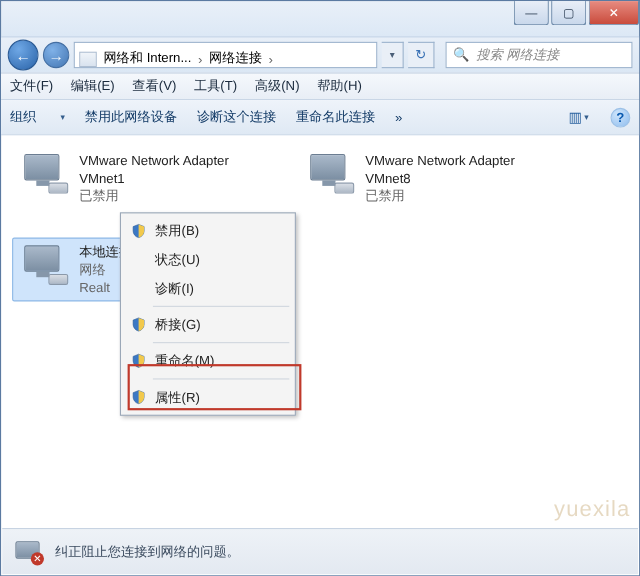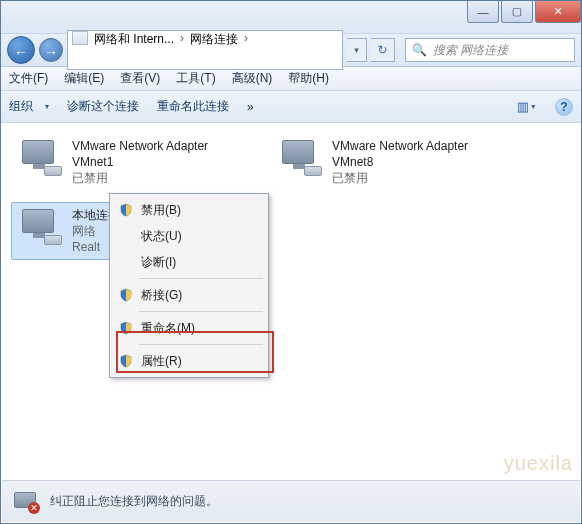--- a/index.html
+++ b/index.html
@@ -9,42 +9,42 @@
   .window { width: 582px; height: 524px; border: 1px solid #5b7aa1; background: linear-gradient(#e9f0f8, #d9e6f5 40px, #fff 40px); position: relative; }
   .titlebar { height: 32px; display: flex; align-items: stretch; justify-content: flex-end; padding: 0; }
   .win-btns { display: flex; }
   .win-btn { width: 32px; height: 22px; margin-left: 2px; border: 1px solid #6b88a8; border-top: none; background: linear-gradient(#e8eef7, #c9d8ec); display: flex; align-items: center; justify-content: center; font-size: 11px; color: #2b3c52; border-radius: 0 0 3px 3px; }
   .win-btn.close { background: linear-gradient(#e78b80, #c94b3c); color: #fff; width: 46px; }
 
   
   .navrow { height: 34px; display: flex; align-items: center; padding: 0 6px; gap: 4px; background: linear-gradient(#e8eff8, #dbe7f4); border-top: 1px solid #c7d6e9; border-bottom: 1px solid #b8c9dd; }
   .nav-back, .nav-fwd { width: 28px; height: 28px; border-radius: 50%; background: radial-gradient(circle at 35% 30%, #6fa8e6, #2a63a8); display:flex; align-items:center; justify-content:center; color:#fff; font-size:14px; border:1px solid #2a5a94; }
   .nav-fwd { width:24px; height:24px; opacity:.85; }
-  .addr { flex: 1; height: 40px; background:#fff; border:1px solid #9bb2cc; display:flex; align-items:flex-start; padding:0 4px; font-size:12px; gap:6px; }
+  .addr { flex: 1; height: 24px; background:#fff; border:1px solid #9bb2cc; display:flex; align-items:flex-end; padding:0 4px; font-size:12px; gap:6px; }
   .addr .crumb-sep { color:#666; }
   .addr .folder-icon { width:16px; height:14px; display:inline-block; background:linear-gradient(#f0f4f9,#d9e3ef); border:1px solid #aebed2; }
   .addr-drop { width:20px; height:24px; border:1px solid #9bb2cc; border-left:none; background:#e9eff7; display:flex; align-items:center; justify-content:center; font-size:9px; color:#4b5f78; }
   .addr-refresh { width:24px; height:24px; border:1px solid #9bb2cc; border-left:none; background:#e9eff7; display:flex; align-items:center; justify-content:center; font-size:12px; color:#3a72b5; }
   .search { width: 170px; height:24px; border:1px solid #9bb2cc; background:#fff; display:flex; align-items:center; padding:0 6px; color:#888; font-size:12px; font-style:italic; gap:6px; margin-left:6px; }
   .search .mag { font-style:normal; color:#4a74a8; }
 
   
   .menubar { height:24px; background:linear-gradient(#f5f8fc,#e8eef6); border-bottom:1px solid #c9d6e6; display:flex; align-items:center; padding:0 8px; font-size:12px; gap:16px; color:#1a2a3d; }
   .menubar span { cursor:default; }
 
   
   .toolbar { height:32px; background:linear-gradient(#eef3fa,#dfe9f4); border-bottom:1px solid #c9d6e6; display:flex; align-items:center; padding:0 8px; font-size:12px; color:#123a66; gap:18px; }
-  .toolbar .tb { display:flex; align-items:center; gap:10px; }
+  .toolbar .tb { display:flex; align-items:center; gap:20px; }
   .toolbar .drop { font-size:8px; color:#355e8d; margin-left:2px; }
   .toolbar .spacer { flex:1; }
   .tb-iconbtn { width:22px; height:20px; border:1px solid transparent; display:flex; align-items:center; justify-content:center; color:#2b63a0; font-size:13px; }
   .tb-help { color:#0a5ab0; font-weight:bold; border:1px solid #9cc0e6; border-radius:50%; width:18px; height:18px; display:flex; align-items:center; justify-content:center; background:radial-gradient(circle at 35% 30%,#cfe5fb,#8fbdee); font-size:12px; }
 
   
-  .content { position:relative; padding:10px; display:flex; flex-wrap:wrap; gap:10px 20px; align-content:flex-start; height:355px; overflow:hidden; }
+  .content { position:relative; padding:10px; display:flex; flex-wrap:wrap; gap:24px 20px; align-content:flex-start; height:355px; overflow:hidden; }
   .conn-item { width:240px; display:flex; gap:8px; padding:4px; border:1px solid transparent; border-radius:2px; }
   .conn-item.selected { background:#cfe4fb; border:1px solid #8bb7e6; }
   .conn-icon { width:48px; height:40px; flex-shrink:0; position:relative; }
   .conn-icon .mon { width:32px; height:24px; background:linear-gradient(#aab9ca,#7c8fa3); border:1px solid #6b7d91; border-radius:2px; position:absolute; top:2px; left:6px; }
   .conn-icon .mon::after { content:""; position:absolute; bottom:-6px; left:10px; width:12px; height:5px; background:#8697aa; }
   .conn-icon .cable { position:absolute; right:2px; bottom:2px; width:18px; height:10px; background:linear-gradient(#d9dee5,#aeb9c7); border:1px solid #8a98a9; border-radius:2px; }
   .conn-text { font-size:12px; line-height:1.35; color:#222; }
   .conn-text .sub { color:#666; }
 
   
@@ -102,20 +102,21 @@
     <span>工具(T)</span>
     <span>高级(N)</span>
     <span>帮助(H)</span>
   </div>
 
   <div class="toolbar">
     <div class="tb">
       <span>组织</span>
       <span class="drop">▾</span>
     </div>
+    <div class="tb">禁用此网络设备</div>
     <div class="tb">诊断这个连接</div>
     <div class="tb">重命名此连接</div>
     <div class="tb">»</div>
     <div class="spacer"></div>
     <div class="tb-iconbtn">
       <span>▥</span>
       <span class="drop">▾</span>
     </div>
     <div class="tb-help">?</div>
   </div>

